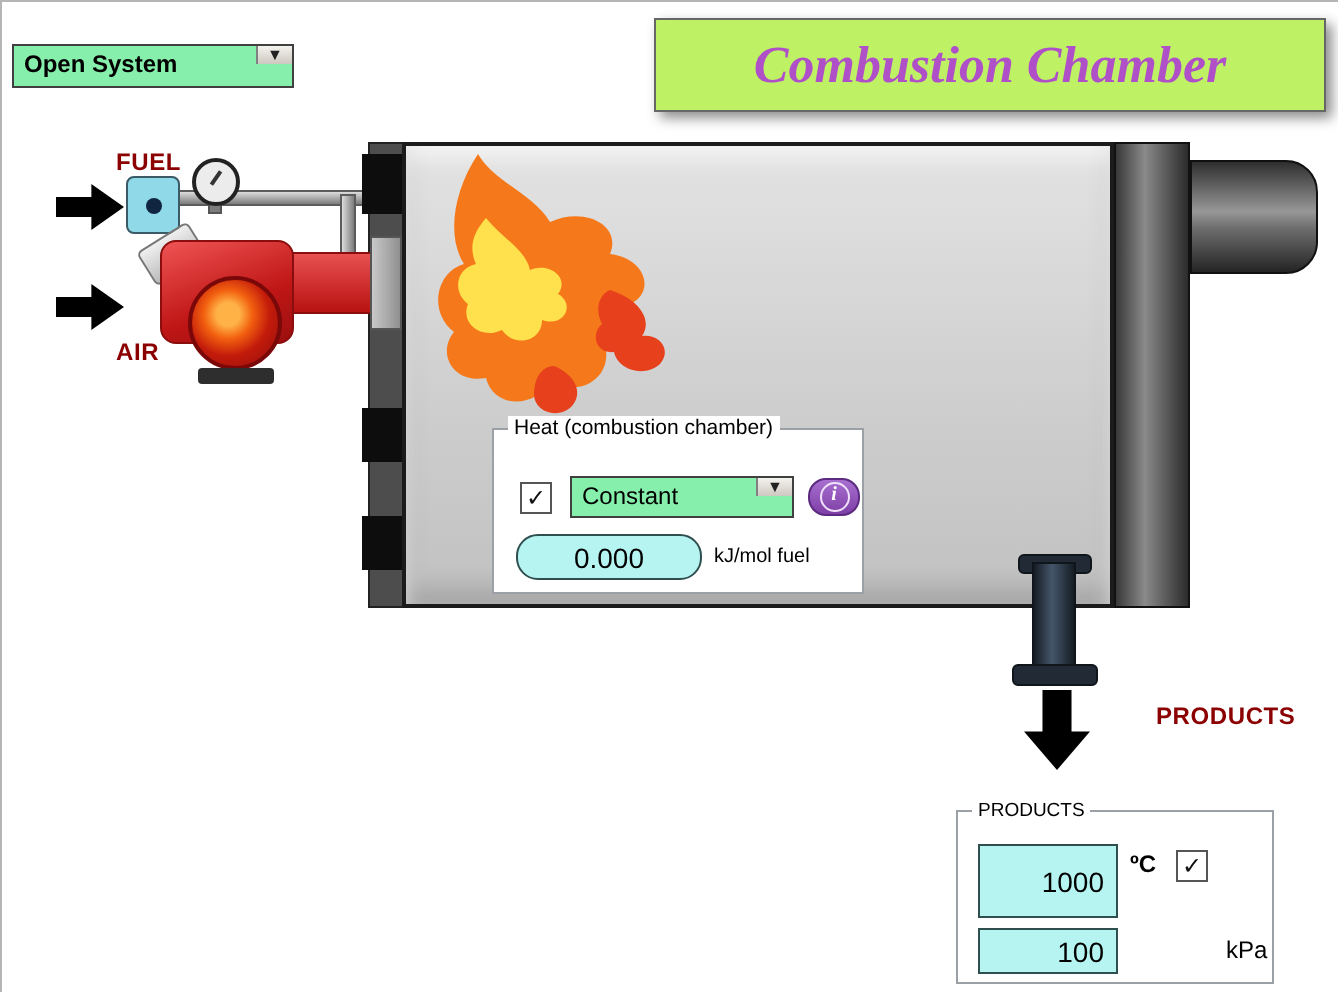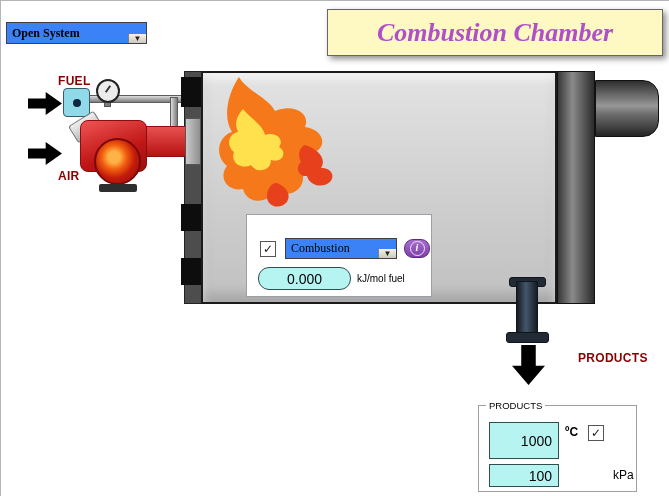--- a/index.html
+++ b/index.html
@@ -5,31 +5,31 @@
   html,body { margin:0; padding:0; background:#f4f4f4; }
   .stage {
     position:relative; width:669px; height:496px; margin:0 auto;
     background:#ffffff; border:1px solid #b5b5b5; overflow:hidden;
     font-family:"Liberation Sans","DejaVu Sans",sans-serif; color:#000;
   }
   .stage > * { position:absolute; }
   .gbox > * { position:absolute; }
 
   
-  .combo { display:flex; background:#3b82f6; border:1px solid #404040; box-sizing:border-box; align-items:flex-end;font-family:Liberation Serif, serif; }
+  .combo { display:flex; background:#86efac; border:1px solid #404040; box-sizing:border-box; align-items:flex-start; }
   .combo-text { flex:1; font-size:12px; line-height:19px; padding-left:5px; white-space:nowrap; overflow:hidden; }
   .combo-text.bold { font-weight:bold; }
   .combo-btn { width:17px; display:flex; align-items:center; justify-content:center;
                background:linear-gradient(#f4f2ee,#cdc9c0); border-left:1px solid #808080;
                font-size:8px; color:#222; }
 
   .note { font-family:"Liberation Serif","DejaVu Serif",serif; font-style:italic; font-weight:bold;
           font-size:13px; color:var(--accent-red,#8b0000); }
 
-  .title-box { background:#fef9c3; border:1px solid #666; box-shadow:3px 3px 6px rgba(0,0,0,.45);
+  .title-box { background:#bef264; border:1px solid #666; box-shadow:3px 3px 6px rgba(0,0,0,.45);
                display:flex; align-items:center; justify-content:center; }
   .title-text { font-family:"Liberation Serif","DejaVu Serif",serif; font-style:italic; font-weight:bold;
                 font-size:26px; color:var(--title-purple,#b050c8); white-space:nowrap; }
 
   .stream-label { font-size:12px; font-weight:bold; color:var(--accent-red,#8b0000); letter-spacing:.3px;padding-left:24px; }
 
   .arrow-right { width:34px; height:23px; background:#000;
                  clip-path:polygon(0 28%,52% 28%,52% 0,100% 50%,52% 100%,52% 72%,0 72%); }
   .arrow-down  { width:33px; height:40px; background:#000;
                  clip-path:polygon(28% 0,72% 0,72% 52%,100% 52%,50% 100%,0 52%,28% 52%); }
@@ -137,25 +137,26 @@
   </svg>
 
   <div class="burner-intake" style="left:70px;top:116px;"></div>
   <div class="burner-snout" style="left:138px;top:125px;width:52px;height:31px;"></div>
   <div class="burner-flange" style="left:184px;top:117px;width:16px;height:47px;"></div>
   <div class="burner-body" style="left:79px;top:119px;width:67px;height:52px;"></div>
   <div class="burner-fan" style="left:93px;top:137px;width:47px;height:47px;"></div>
   <div class="burner-base" style="left:98px;top:183px;width:38px;height:8px;"></div>
 
   <div class="gbox" style="left:245px;top:213px;width:186px;height:83px;">
+    <span class="gbox-label">Heat (combustion chamber)</span>
     <div class="checkbox" style="left:13px;top:26px;">
       <span>✓</span>
     </div>
     <div class="combo" style="left:38px;top:23px;width:112px;height:21px;">
-      <span class="combo-text">Combustion</span>
+      <span class="combo-text">Constant</span>
       <span class="combo-btn">
           <span>▼</span>
         </span>
     </div>
     <div class="info-btn" style="left:157px;top:24px;">
       <span class="info-i">i</span>
     </div>
     <input class="field center" style="left: 11px; top: 52px; width: 93px; height: 23px; border-radius: 11px;" readonly="" value="0.000">
     <span class="unit small" style="left:110px;top:58px;">kJ/mol fuel</span>
   </div>

